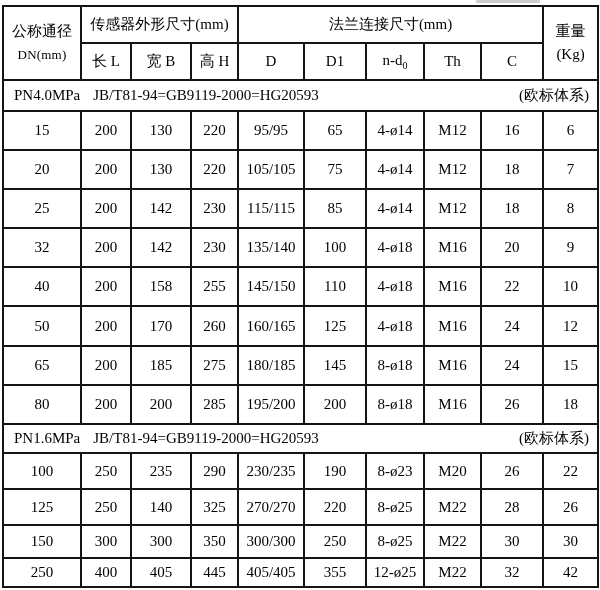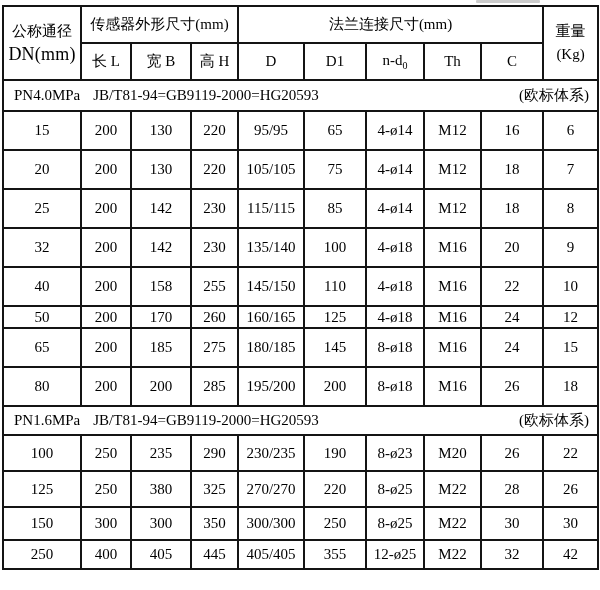--- a/index.html
+++ b/index.html
@@ -19,21 +19,21 @@
   .spec th,.spec td{
     border:2px solid #141414;
     padding:0;margin:0;
     text-align:center;vertical-align:middle;
     font-weight:normal;
     font-size:15px;line-height:1.25;
     overflow:hidden;white-space:nowrap;
   }
   .spec thead th{font-size:15px;}
   .hdr-two-line div{line-height:23px;}
-  .hdr-small{font-size:18px;letter-spacing:.2px;}
+  .hdr-small{font-size:13px;letter-spacing:.2px;}
   .sub-col sub{font-size:10px;}
   tr.hrow1{height:37px;}
   tr.hrow2{height:37px;}
   .section-inner{
     display:flex;align-items:center;width:100%;
     font-size:15px;
   }
   .section-inner .pn{flex:0 0 auto;padding-left:10px;}
   .section-inner .std{flex:0 0 auto;padding-left:13px;}
   .section-inner .note{margin-left:auto;padding-right:8px;}
@@ -143,21 +143,21 @@
         <td>200</td>
         <td>158</td>
         <td>255</td>
         <td>145/150</td>
         <td>110</td>
         <td>4-ø18</td>
         <td>M16</td>
         <td>22</td>
         <td>10</td>
       </tr>
-      <tr style="height: 22px; margin-left: 17px;">
+      <tr style="height: 40px; margin-left: 17px;">
         <td>50</td>
         <td>200</td>
         <td>170</td>
         <td>260</td>
         <td>160/165</td>
         <td>125</td>
         <td>4-ø18</td>
         <td>M16</td>
         <td>24</td>
         <td>12</td>
@@ -203,21 +203,21 @@
         <td>230/235</td>
         <td>190</td>
         <td>8-ø23</td>
         <td>M20</td>
         <td>26</td>
         <td>22</td>
       </tr>
       <tr style="height: 36px;">
         <td>125</td>
         <td>250</td>
-        <td>380</td>
+        <td>140</td>
         <td>325</td>
         <td>270/270</td>
         <td>220</td>
         <td>8-ø25</td>
         <td>M22</td>
         <td>28</td>
         <td>26</td>
       </tr>
       <tr style="height: 33px;">
         <td>150</td>

